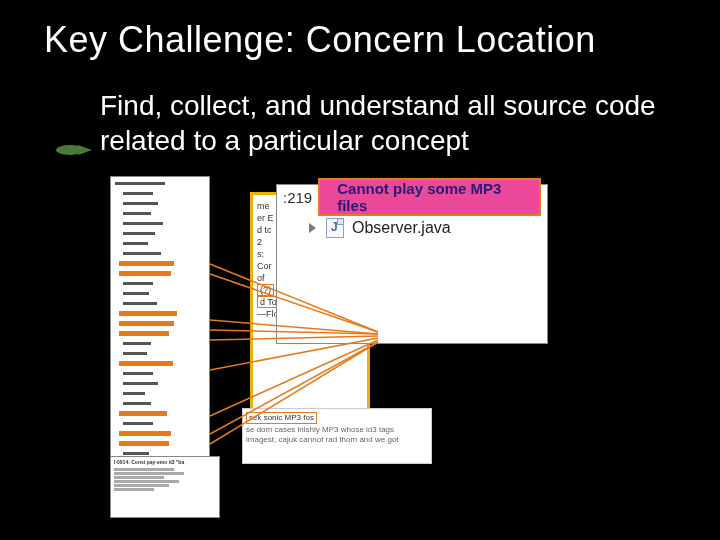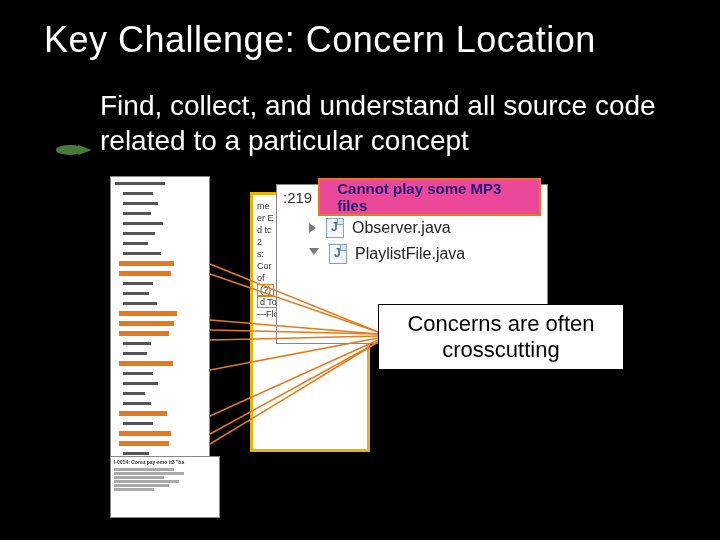--- a/index.html
+++ b/index.html
@@ -171,52 +171,49 @@
       <div class="mp-line">d tc</div>
       <div class="mp-line">2</div>
       <div class="mp-line">s:</div>
       <div class="mp-line">Cor</div>
       <div class="mp-line">of</div>
       <div class="mp-line"><span class="mp-hl">(?)</span></div>
       <div class="mp-line"><span class="mp-hl">d To: (?)</span></div>
       <div class="mp-line">—Florat</div>
     </div>
 
+    <div class="mp-blur">
+      <span class="hl2">sek sonic MP3 fos</span><br>
+      <span>se dom cases inishly MP3 whose id3 tags</span><br>
+      <span>imagest, cajuk cannot rad thom and we got</span>
+    </div>
 
     <div class="right-panel">
       <div class="bug-header">
         <span class="bug-id">:219</span>
         <span class="bug-title">Cannot play some MP3 files</span>
       </div>
       <div class="file-list">
         <div class="file-row">
           <div class="triangle"></div>
           <div class="java-icon"></div>
           <div class="file-name">Observer.java</div>
-        </div>
-        <div class="file-row">
-          <div class="triangle open"></div>
-          <div class="java-icon"></div>
-          <div class="file-name">PlaylistFile.java</div>
         </div>
       </div>
     </div>
 
     <svg class="connectors">
       <g stroke="#e67a1a" stroke-width="1.5" fill="none">
         <line x1="100" y1="92" x2="268" y2="160"></line>
         <line x1="100" y1="102" x2="268" y2="160"></line>
         <line x1="100" y1="148" x2="268" y2="162"></line>
         <line x1="100" y1="158" x2="268" y2="162"></line>
         <line x1="100" y1="168" x2="268" y2="164"></line>
         <line x1="100" y1="198" x2="268" y2="166"></line>
         <line x1="100" y1="244" x2="268" y2="168"></line>
         <line x1="100" y1="262" x2="268" y2="170"></line>
         <line x1="100" y1="272" x2="268" y2="170"></line>
       </g>
     </svg>
 
-    <div class="callout">
-      <span>Concerns are often crosscutting</span>
-    </div>
 
   </div>
 </div>
 
 </body></html>

